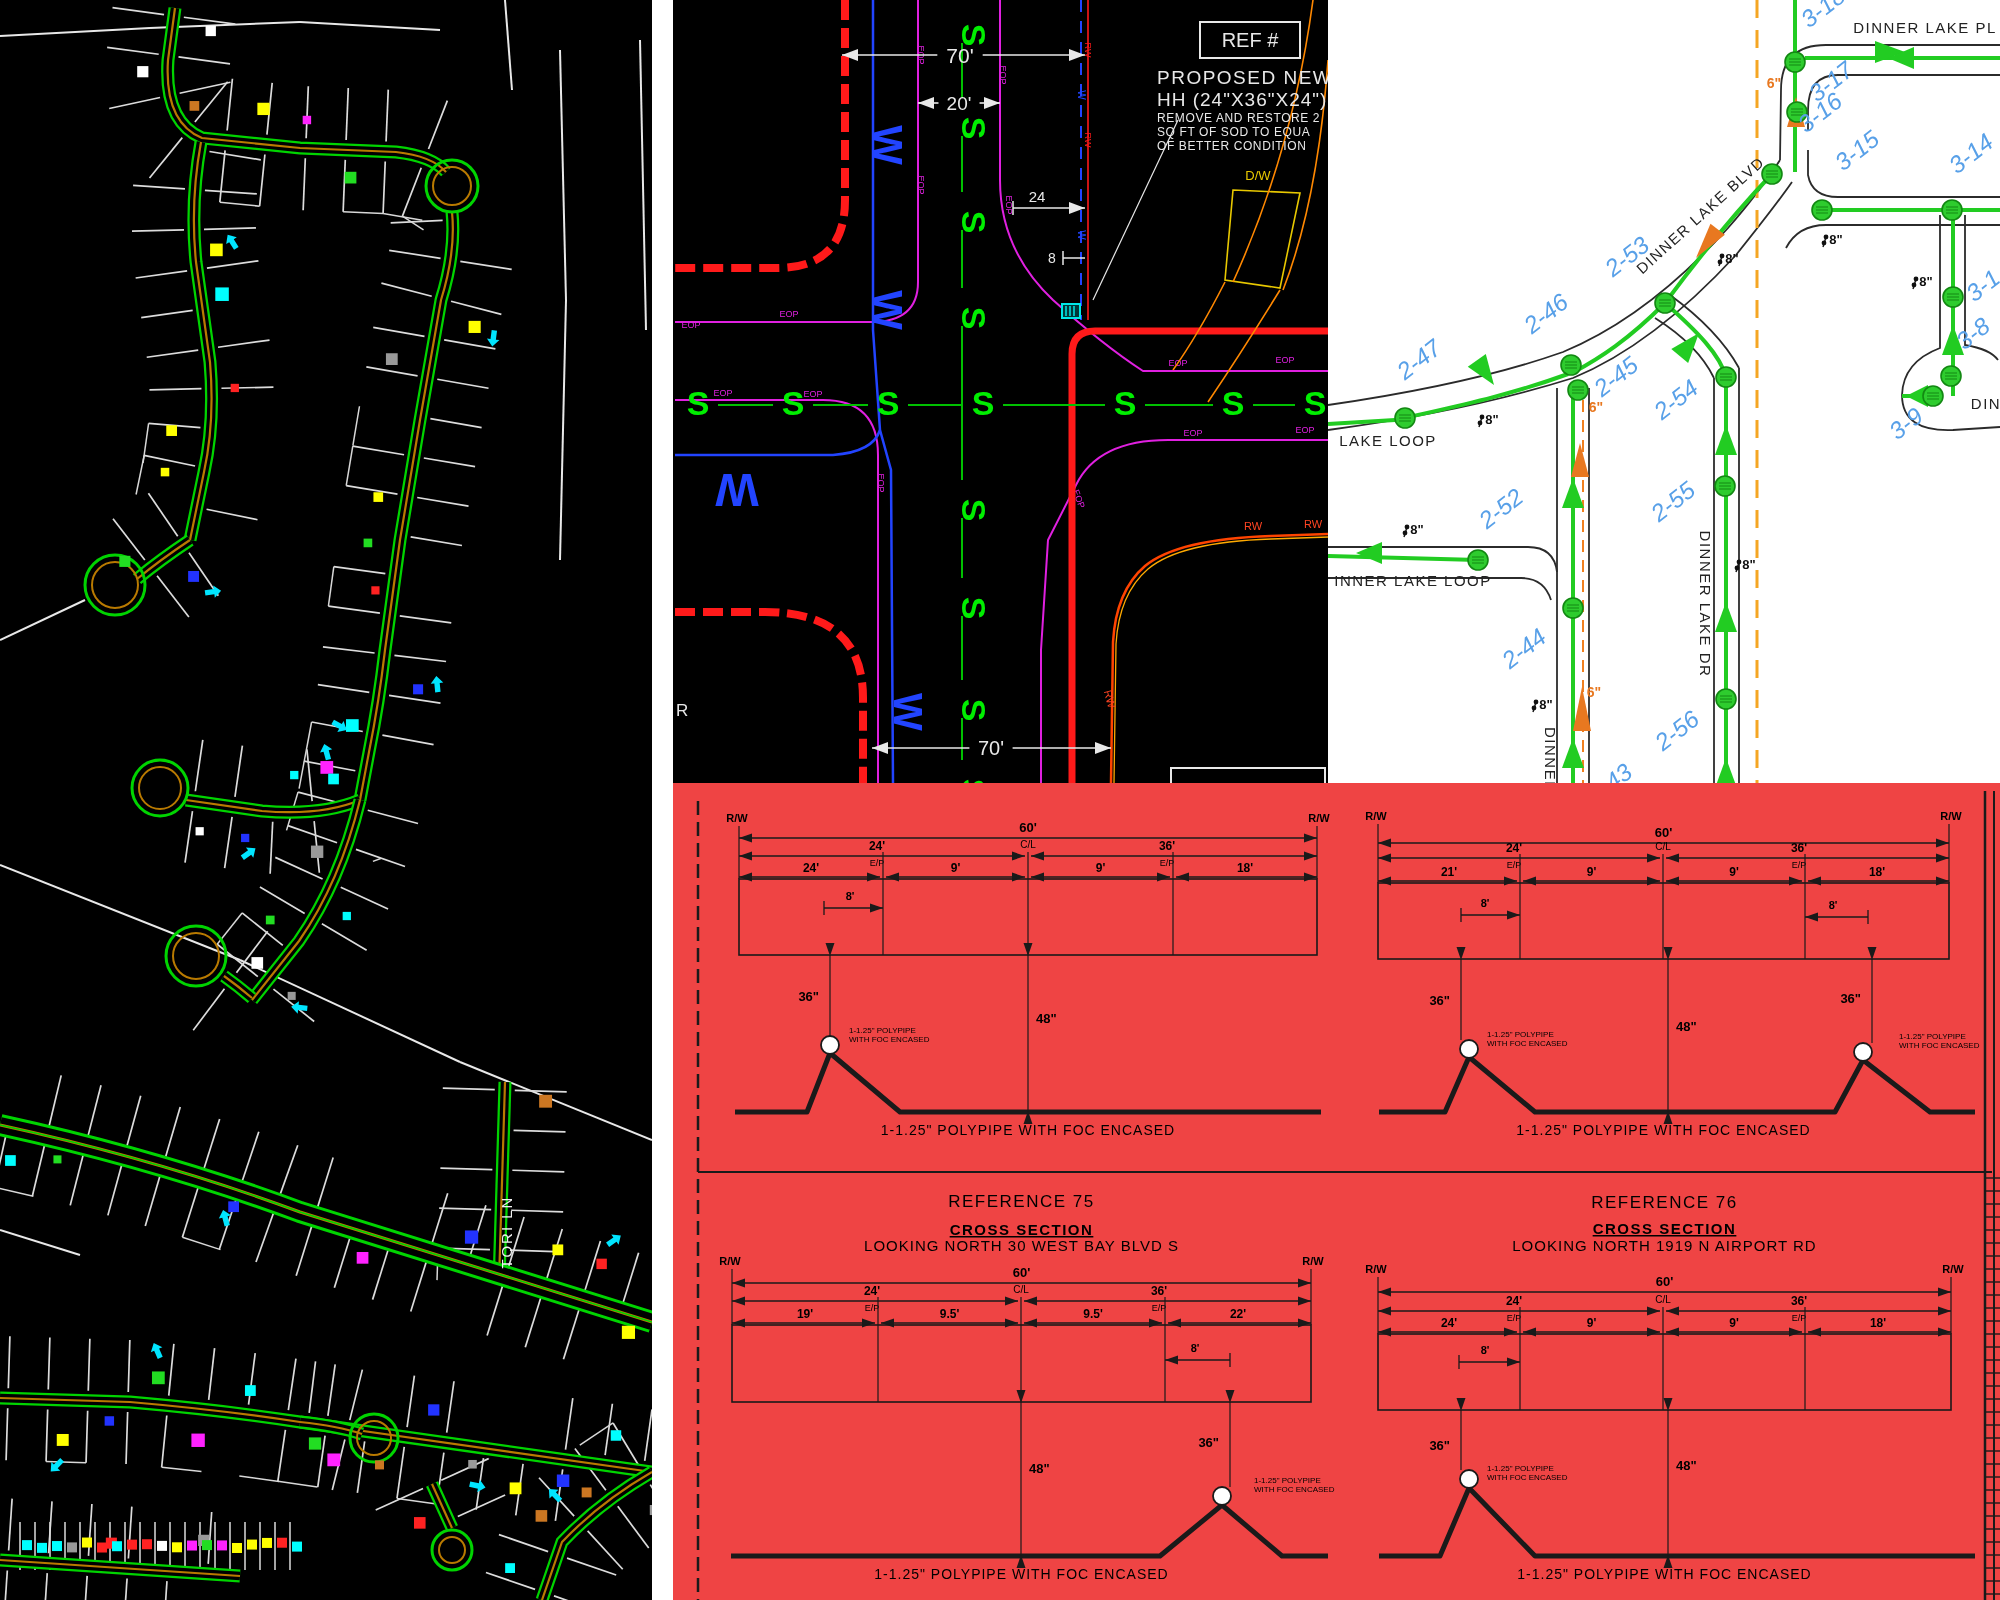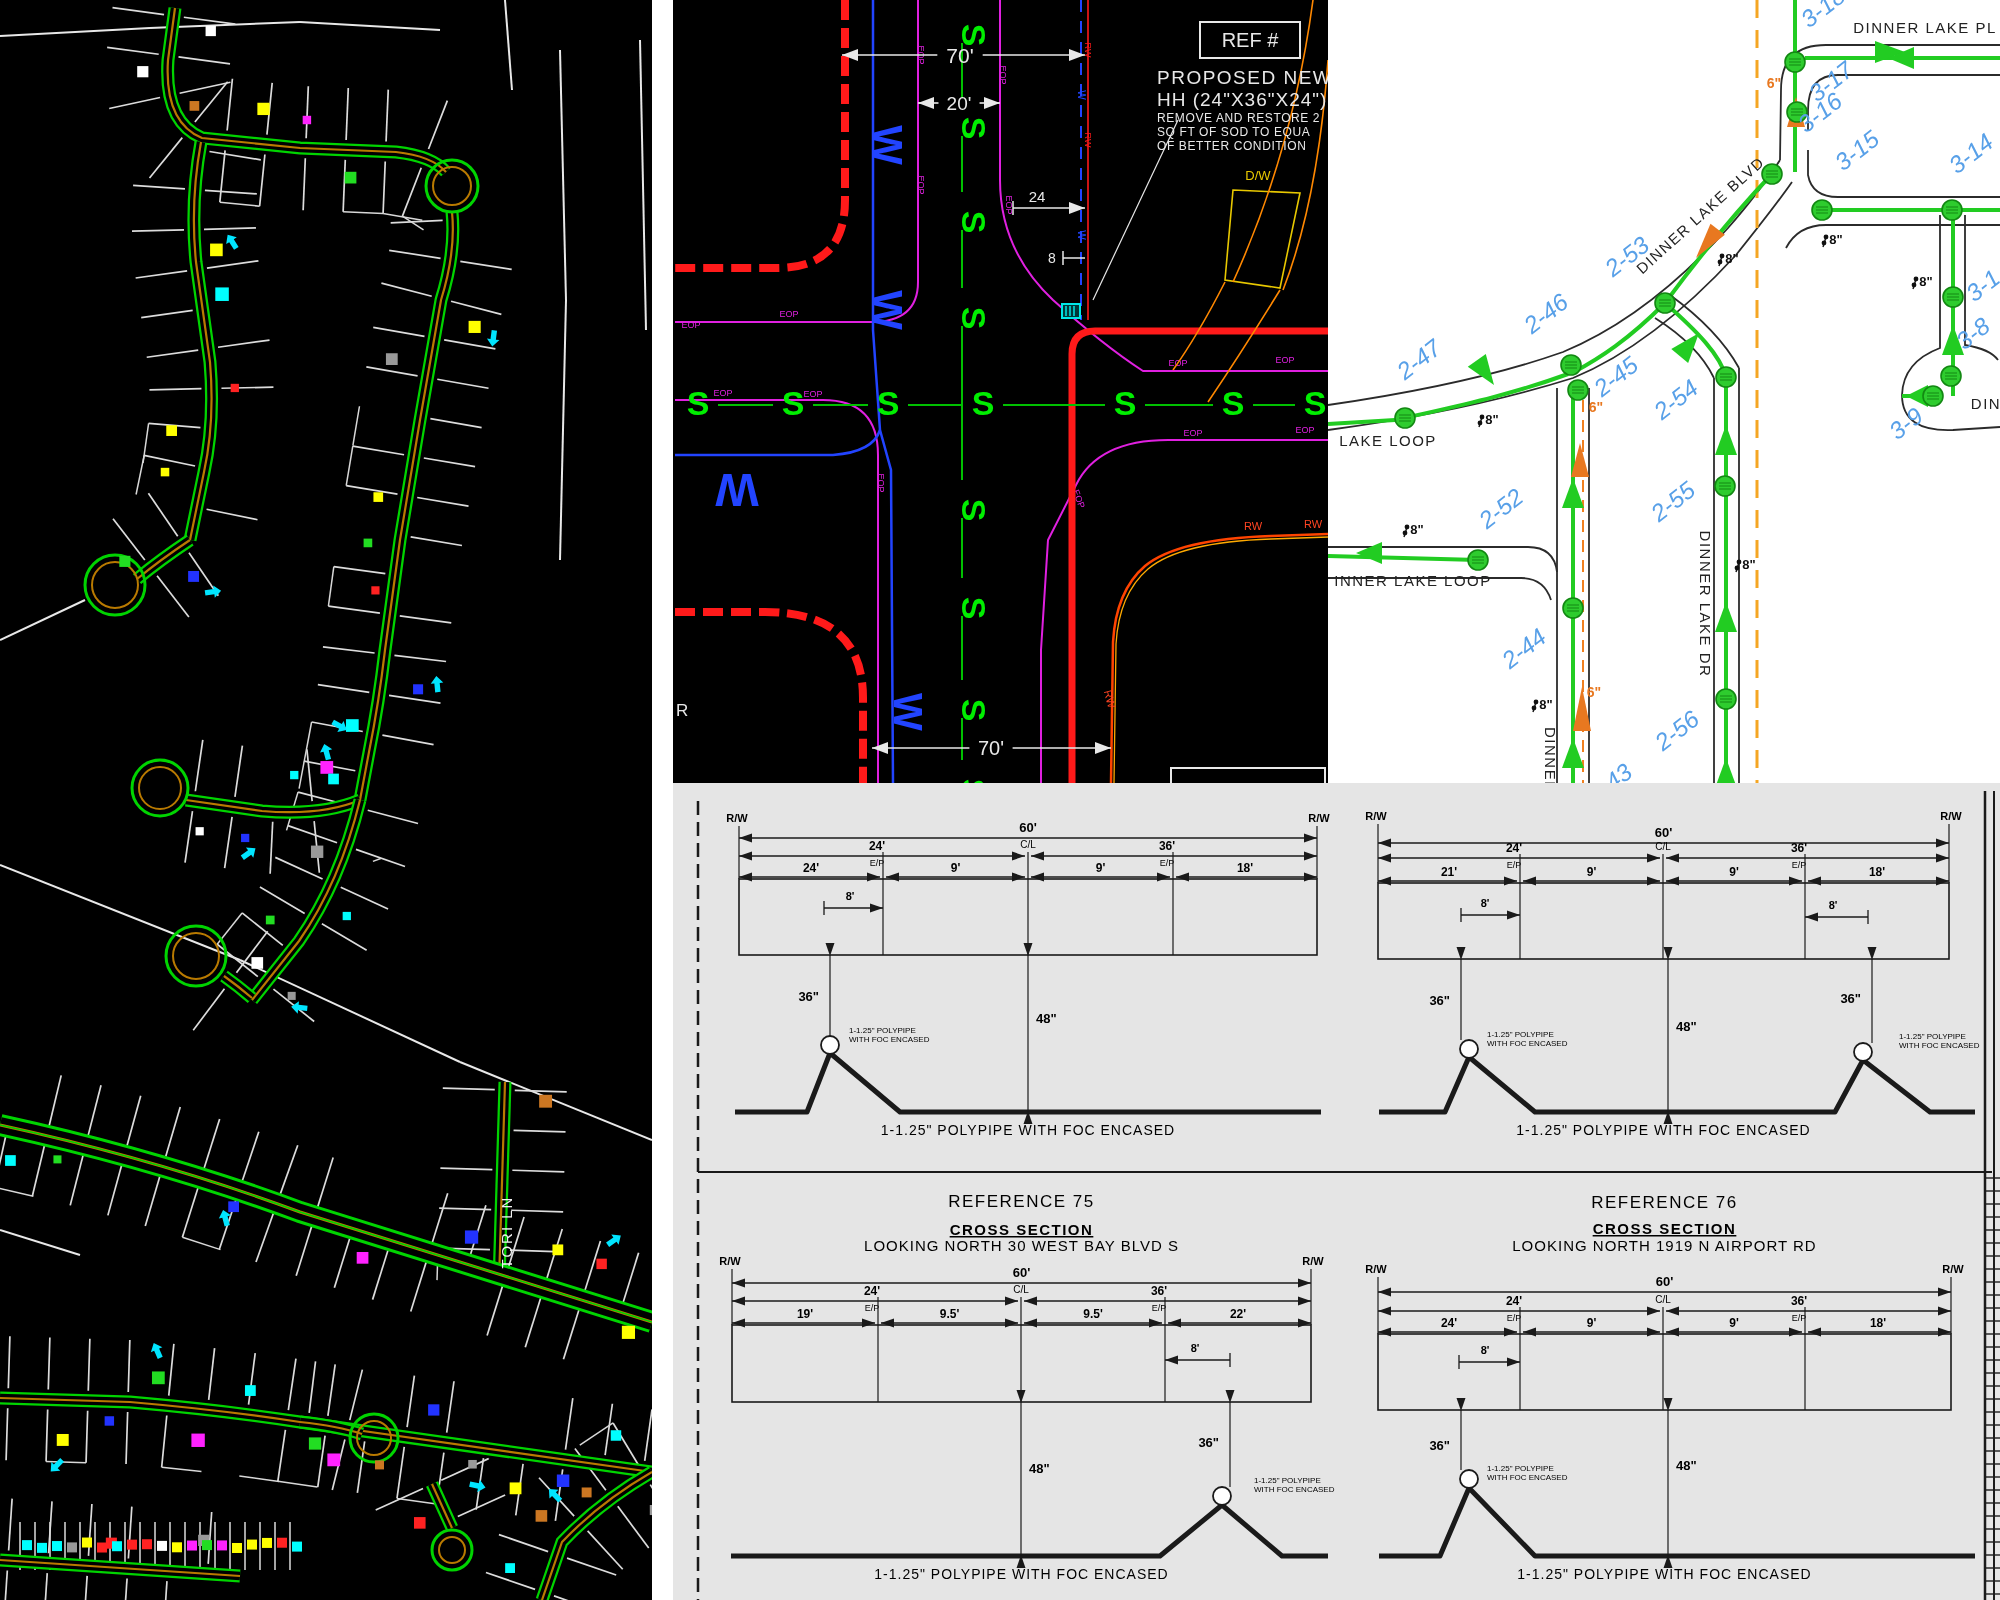--- a/index.html
+++ b/index.html
@@ -718,21 +718,21 @@
           <text x="500" y="14" fill="#58a0e8" font-size="24" text-anchor="middle" font-weight="normal" letter-spacing="0" transform="rotate(-38 500 14)" font-style="italic">3-18</text>
           <text x="534" y="157" fill="#58a0e8" font-size="24" text-anchor="middle" font-weight="normal" letter-spacing="0" transform="rotate(-38 534 157)" font-style="italic">3-15</text>
           <text x="648" y="160" fill="#58a0e8" font-size="24" text-anchor="middle" font-weight="normal" letter-spacing="0" transform="rotate(-38 648 160)" font-style="italic">3-14</text>
           <text x="660" y="292" fill="#58a0e8" font-size="24" text-anchor="middle" font-weight="normal" letter-spacing="0" transform="rotate(-38 660 292)" font-style="italic">3-1</text>
           <text x="583" y="430" fill="#58a0e8" font-size="24" text-anchor="middle" font-weight="normal" letter-spacing="0" transform="rotate(-38 583 430)" font-style="italic">3-9</text>
           <text x="650" y="340" fill="#58a0e8" font-size="24" text-anchor="middle" font-weight="normal" letter-spacing="0" transform="rotate(-38 650 340)" font-style="italic">3-8</text>
         </g>
       </svg>
   </div>
 
-  <div class="panel" style="left:673px;top:783px;width:1327px;height:817px;background:#e5e5e5;">
+  <div class="panel" style="left:673px;top:783px;width:1327px;height:817px;background:#ef4444;">
     <svg id="svg-cs" width="1327" height="817" viewBox="0 0 1327 817">
         <g>
           <line x1="25" y1="18" x2="25" y2="817" stroke="#1a1a1a" stroke-width="2.5" stroke-dasharray="14 7"></line>
           <line x1="25" y1="389" x2="1319" y2="389" stroke="#1a1a1a" stroke-width="2"></line>
           <line x1="1312" y1="8" x2="1312" y2="817" stroke="#1a1a1a" stroke-width="2.5"></line>
           <line x1="1321" y1="8" x2="1321" y2="817" stroke="#1a1a1a" stroke-width="2"></line>
           <line x1="1312" y1="395" x2="1327" y2="395" stroke="#1a1a1a" stroke-width="1.4"></line>
           <line x1="1312" y1="408" x2="1327" y2="408" stroke="#1a1a1a" stroke-width="1.4"></line>
           <line x1="1312" y1="421" x2="1327" y2="421" stroke="#1a1a1a" stroke-width="1.4"></line>
           <line x1="1312" y1="434" x2="1327" y2="434" stroke="#1a1a1a" stroke-width="1.4"></line>

